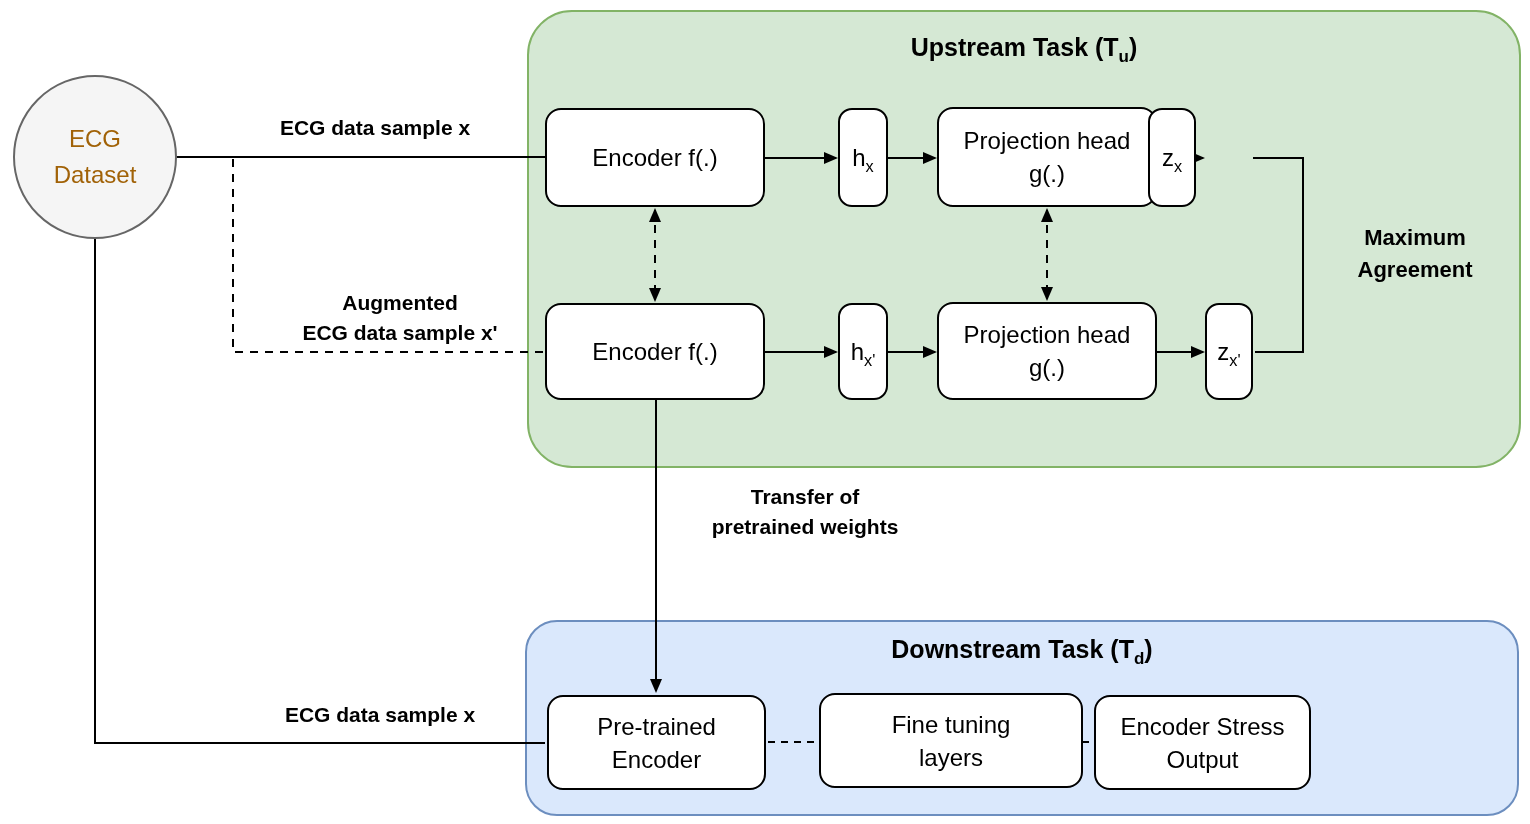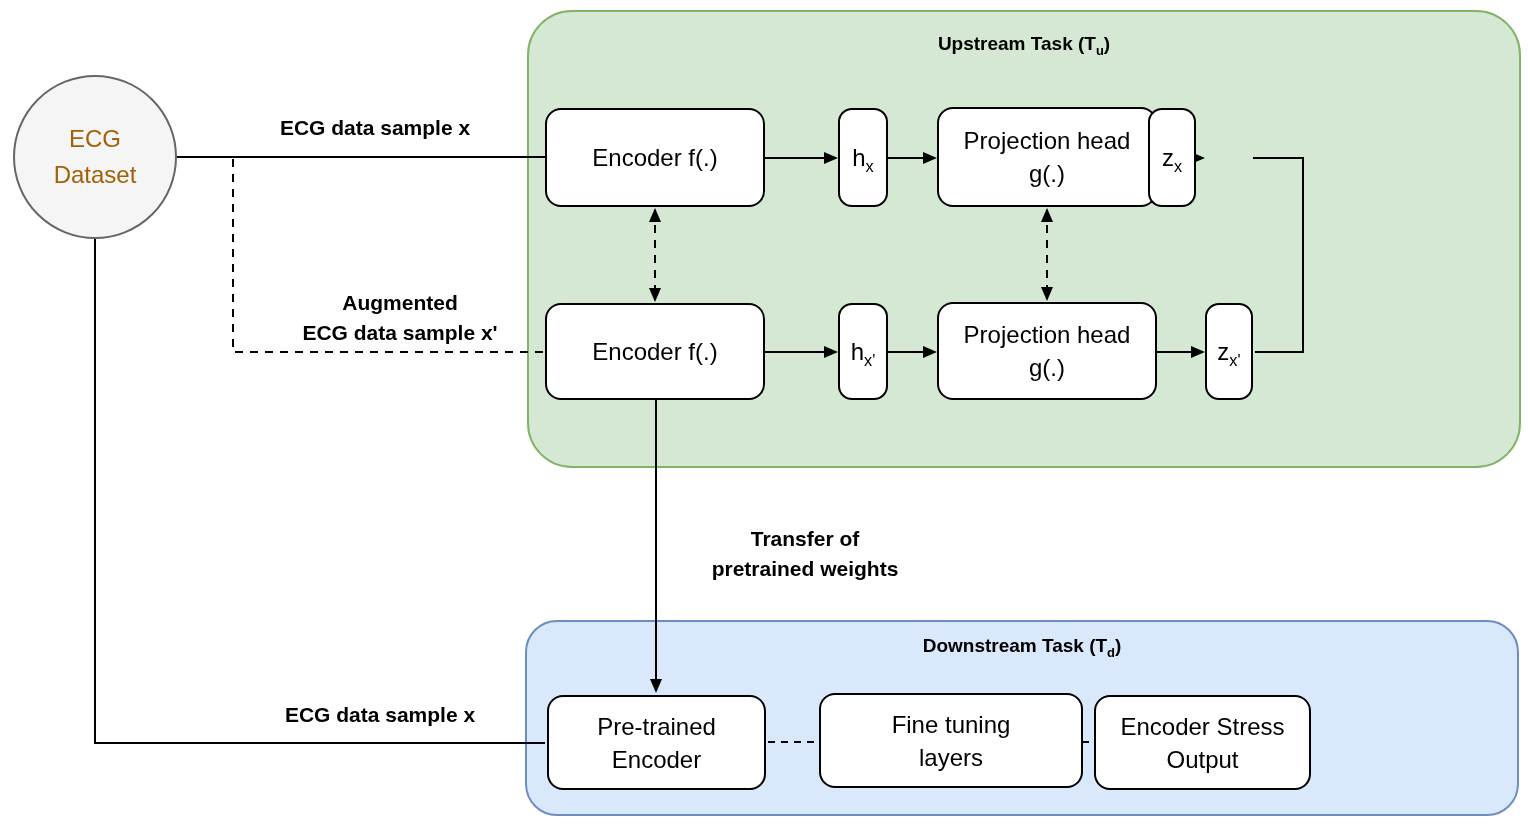--- a/index.html
+++ b/index.html
@@ -17,21 +17,21 @@
   
   #upstream-region {
     left: 527px; top: 10px; width: 994px; height: 458px;
     background: #d5e8d4; border: 2px solid #82b366; border-radius: 45px;
   }
   #downstream-region {
     left: 525px; top: 620px; width: 994px; height: 196px;
     background: #dae8fc; border: 2px solid #6c8ebf; border-radius: 32px;
   }
   .region-title {
-    position: absolute; font-weight: bold; font-size: 19px; text-align: center;
+    position: absolute; font-weight: bold; font-size: 25px; text-align: center;
   }
   #upstream-title  { left: 527px; top: 33px;  width: 994px; }
   #downstream-title{ left: 525px; top: 635px; width: 994px; }
 
   
   #dataset-circle {
     left: 13px; top: 75px; width: 164px; height: 164px;
     background: #f5f5f5; border: 2px solid #666666; border-radius: 50%;
     display: flex; flex-direction: column; align-items: center; justify-content: center;
     font-size: 24px; line-height: 36px; color: #a16207; text-align: center;
@@ -60,21 +60,21 @@
 
   sub { font-size: 0.68em; line-height: 0; }
 
   
   .edge-label {
     position: absolute; font-weight: bold; font-size: 21px;
     text-align: center; line-height: 30px;
   }
   #label-sample-top    { left: 250px; top: 113px; width: 250px; }
   #label-augmented     { left: 260px; top: 288px; width: 280px; }
-  #label-transfer      { left: 680px; top: 524px; width: 250px; }
+  #label-transfer      { left: 680px; top: 482px; width: 250px; }
   #label-sample-bottom { left: 255px; top: 700px; width: 250px; }
   #label-agreement     { left: 1325px; top: 222px; width: 180px; font-size: 22px; line-height: 32px; }
 
   #connector-svg { position: absolute; left: 0; top: 0; }
 </style>
 </head>
 <body>
 
 <div id="canvas">
 
@@ -171,14 +171,18 @@
     <span>Augmented</span><br>
     <span>ECG data sample x'</span>
   </div>
   <div class="edge-label" id="label-transfer">
     <span>Transfer of</span><br>
     <span>pretrained weights</span>
   </div>
   <div class="edge-label" id="label-sample-bottom">
     <span>ECG data sample x</span>
   </div>
+  <div class="edge-label" id="label-agreement">
+    <span>Maximum</span><br>
+    <span>Agreement</span>
+  </div>
 
 </div>
 
 </body></html>

